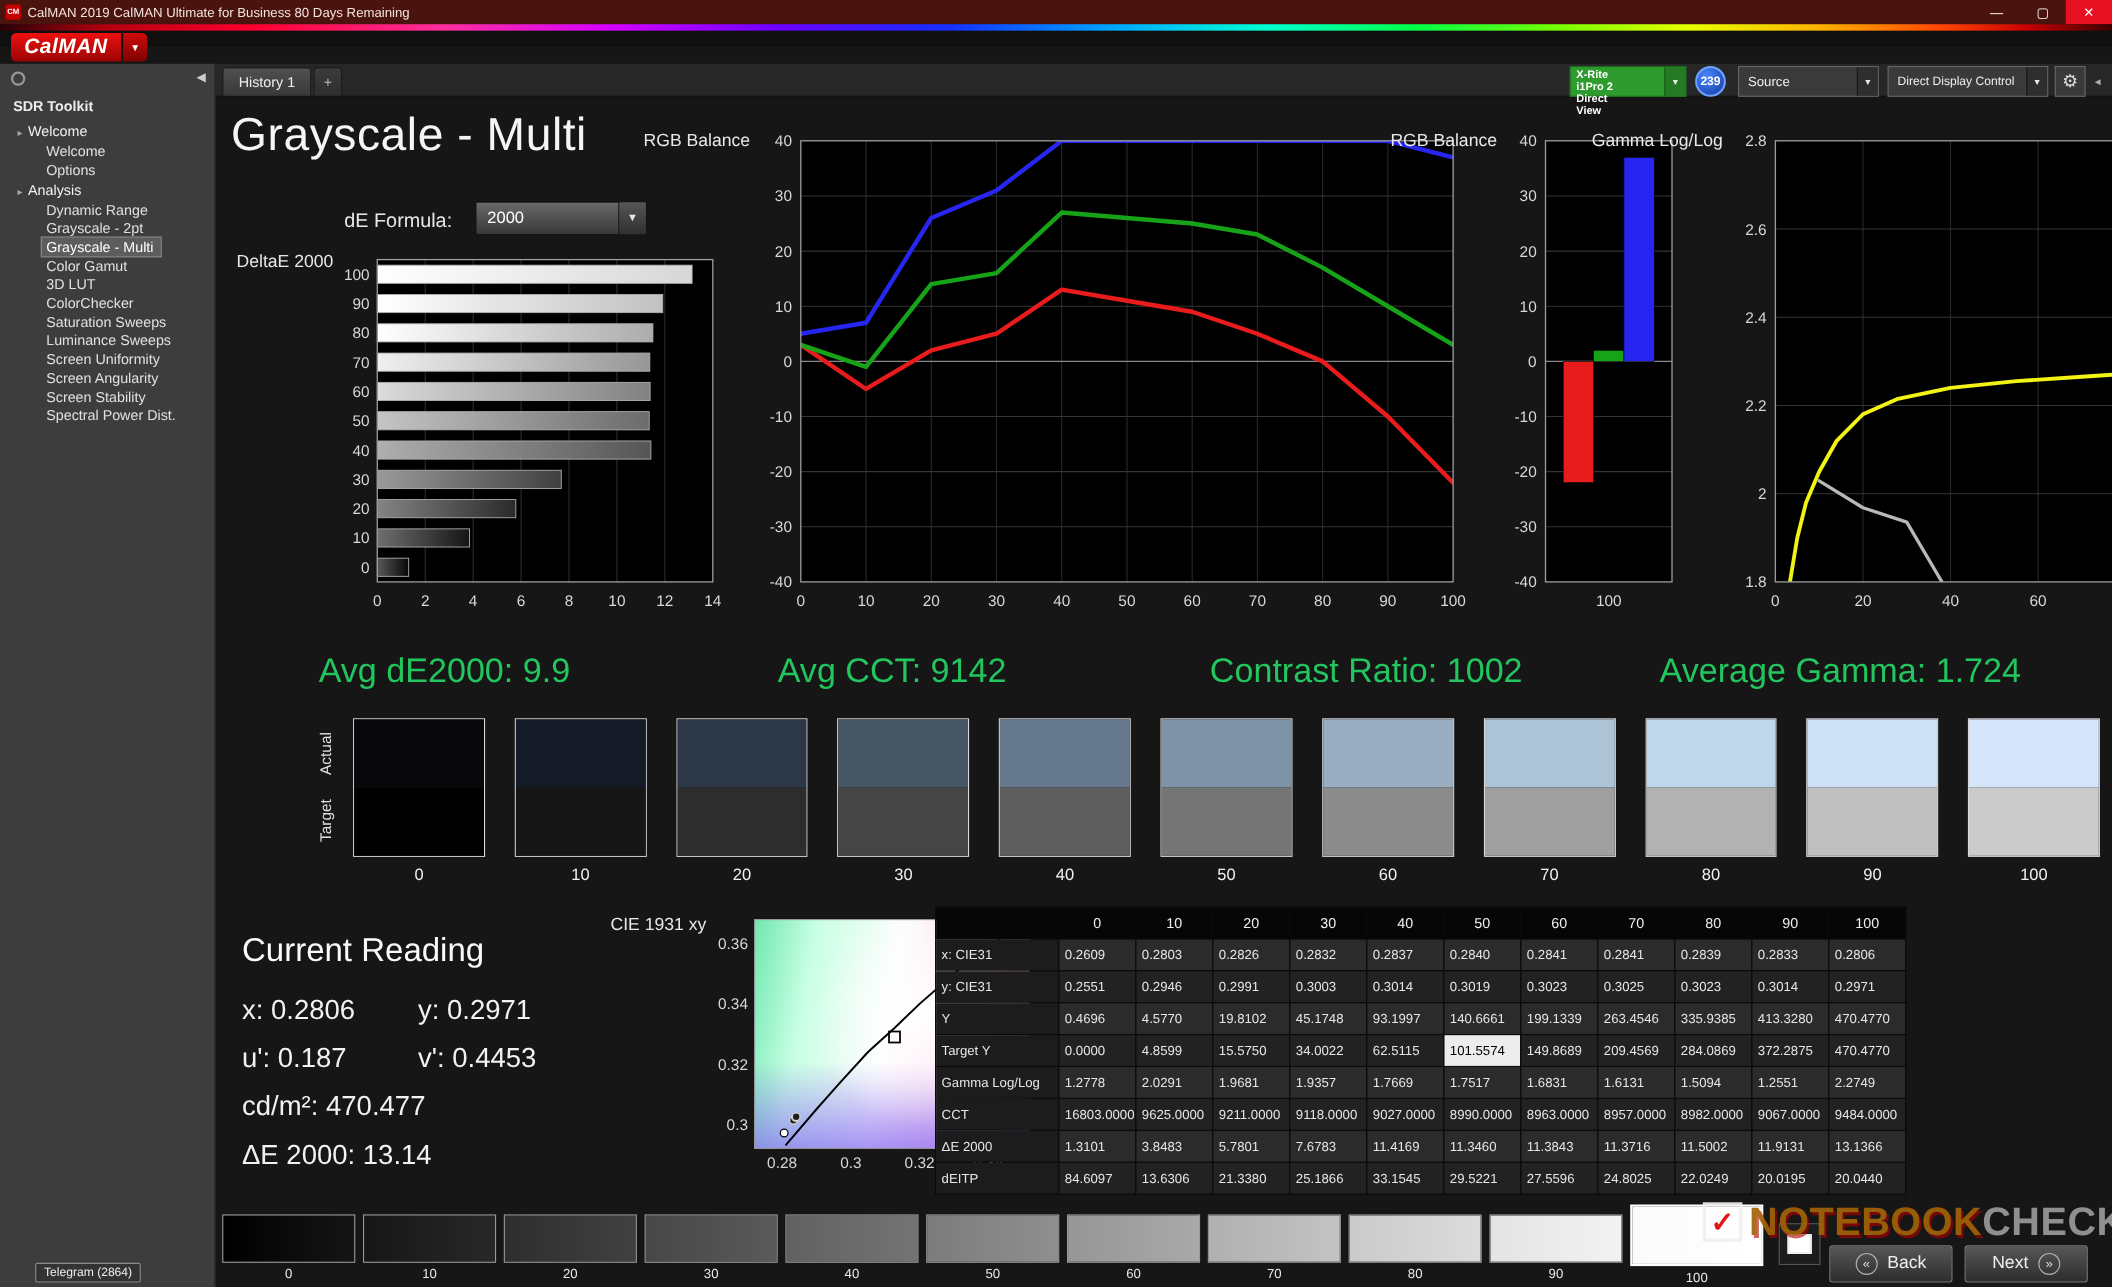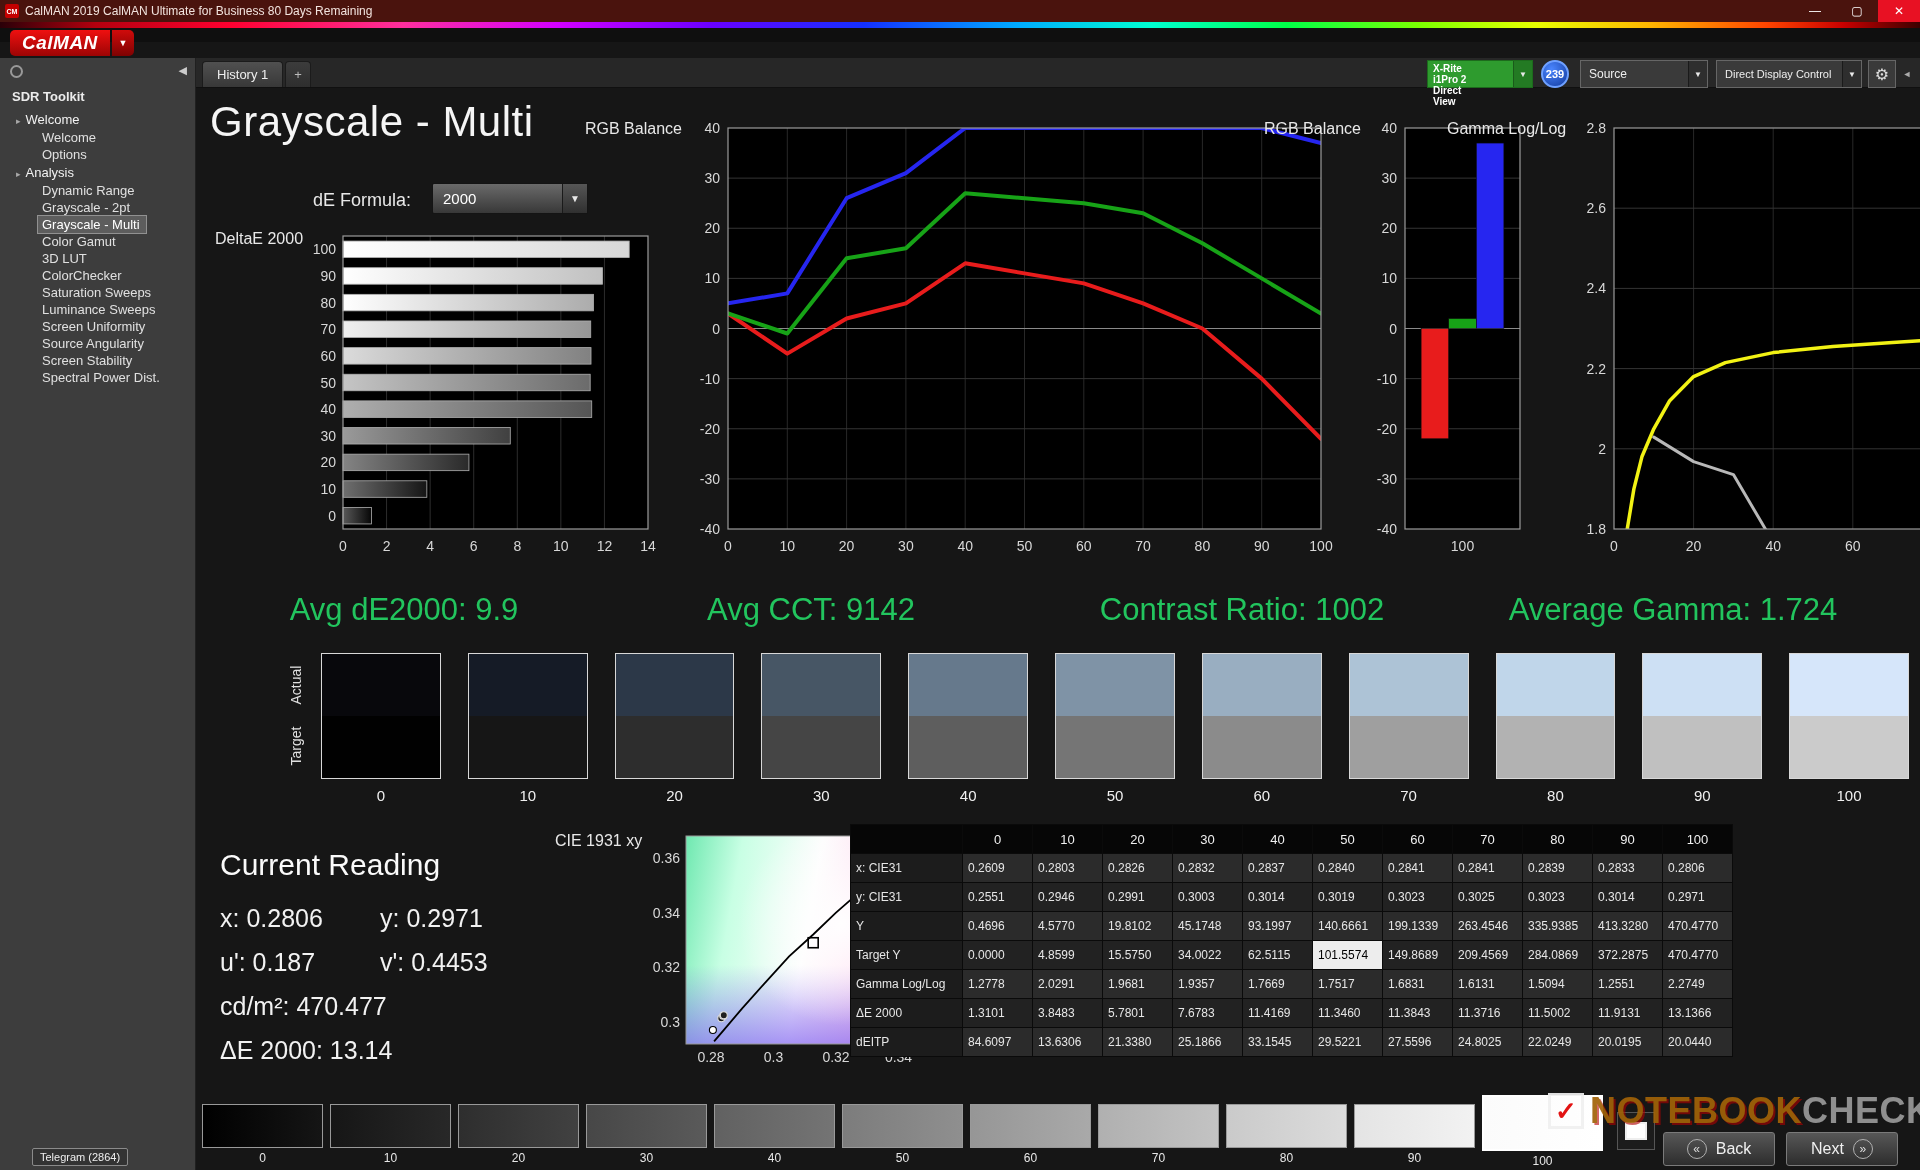--- a/index.html
+++ b/index.html
@@ -199,21 +199,21 @@
         <div class="tree-section"><span class="tw">▸</span><span>Analysis</span></div>
         <div class="tree-item">Dynamic Range</div>
         <div class="tree-item">Grayscale - 2pt</div>
         <div class="tree-item selected">Grayscale - Multi</div>
         <div class="tree-item">Color Gamut</div>
         <div class="tree-item">3D LUT</div>
         <div class="tree-item">ColorChecker</div>
         <div class="tree-item">Saturation Sweeps</div>
         <div class="tree-item">Luminance Sweeps</div>
         <div class="tree-item">Screen Uniformity</div>
-        <div class="tree-item">Source Angularity</div>
+        <div class="tree-item">Screen Angularity</div>
         <div class="tree-item">Screen Stability</div>
         <div class="tree-item">Spectral Power Dist.</div>
       </div>
   </div>
 
   <div id="page-title">Grayscale - Multi</div>
 
   <div id="de-label">dE Formula:</div>
   <div id="de-select">
     <span id="de-value">2000</span>
@@ -653,20 +653,34 @@
             <td>1.9357</td>
             <td>1.7669</td>
             <td>1.7517</td>
             <td>1.6831</td>
             <td>1.6131</td>
             <td>1.5094</td>
             <td>1.2551</td>
             <td>2.2749</td>
           </tr>
           <tr>
+            <td class="rowlabel">CCT</td>
+            <td>16803.0000</td>
+            <td>9625.0000</td>
+            <td>9211.0000</td>
+            <td>9118.0000</td>
+            <td>9027.0000</td>
+            <td>8990.0000</td>
+            <td>8963.0000</td>
+            <td>8957.0000</td>
+            <td>8982.0000</td>
+            <td>9067.0000</td>
+            <td>9484.0000</td>
+          </tr>
+          <tr>
             <td class="rowlabel">ΔE 2000</td>
             <td>1.3101</td>
             <td>3.8483</td>
             <td>5.7801</td>
             <td>7.6783</td>
             <td>11.4169</td>
             <td>11.3460</td>
             <td>11.3843</td>
             <td>11.3716</td>
             <td>11.5002</td>

